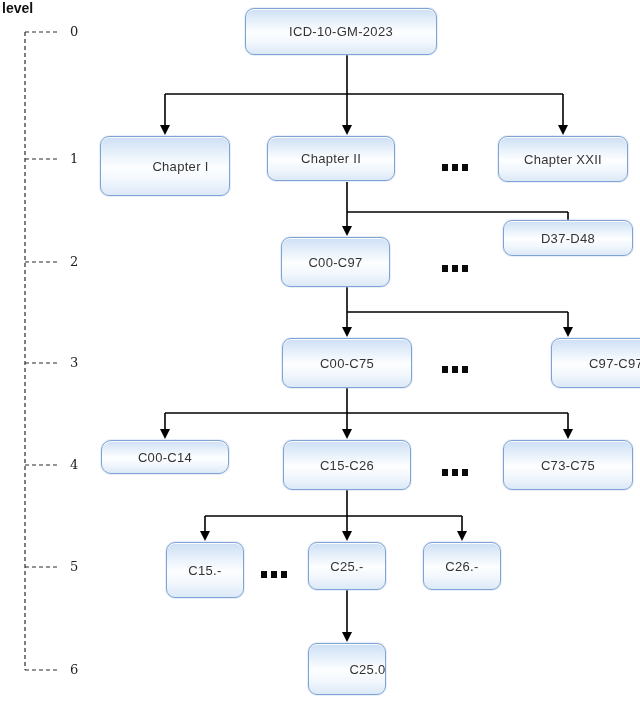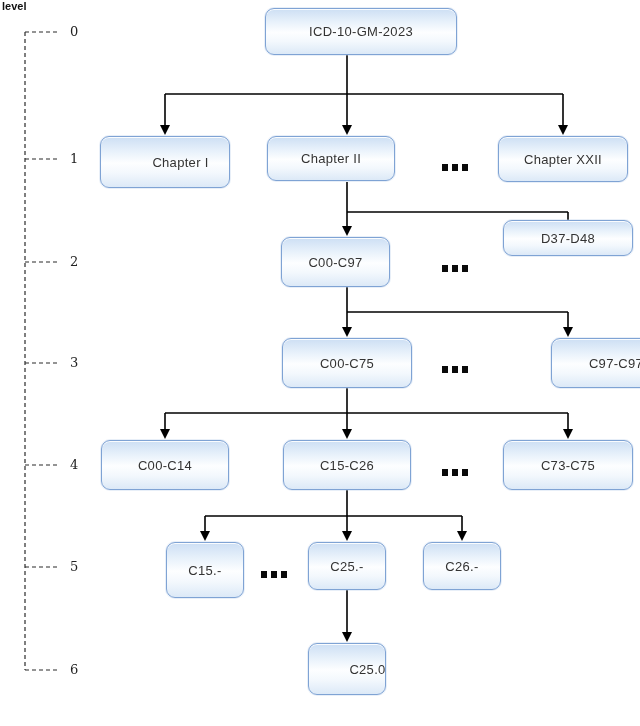--- a/index.html
+++ b/index.html
@@ -13,21 +13,21 @@
   .node{
     position:absolute;box-sizing:border-box;
     border:1px solid #7fa3d4;border-radius:9px;
     background:linear-gradient(180deg,#cddff4 0%,#e9f2fb 30%,#fdfeff 52%,#f3f8fd 72%,#dce9f7 100%);
     box-shadow:0 0 0 1px rgba(190,210,235,.35), inset 0 1px 0 rgba(255,255,255,.9);
     display:flex;align-items:center;justify-content:center;
     font-size:13px;color:#333;letter-spacing:.3px;white-space:nowrap;
   }
   .dots{position:absolute;display:flex;gap:4px;}
   .dots span{display:block;width:6px;height:7px;background:#0a0a0a;}
-  .axis-label{position:absolute;left:2px;top:0;font-size:11px;font-weight:700;color:#111;}
+  .axis-label{position:absolute;left:2px;top:0;font-size:14px;font-weight:700;color:#111;}
   .tick-num{position:absolute;font-family:"DejaVu Serif",serif;font-size:13px;color:#222;line-height:18px;}
   .caption{
     position:absolute;left:2px;top:701px;width:720px;
     font-family:"Liberation Serif",serif;font-size:20px;line-height:1.3;color:#000;
     white-space:nowrap;word-spacing:6px;letter-spacing:.3px;
   }
   .fig-num{color:#3e7ec6;}
 </style>
 </head>
 <body>
@@ -77,29 +77,29 @@
   <div class="axis-label">level</div>
 
   <div>
       <div class="tick-num" style="left: 70px; top: 23px;">0</div>
       <div class="tick-num" style="left: 70px; top: 150px;">1</div>
       <div class="tick-num" style="left: 70px; top: 253px;">2</div>
       <div class="tick-num" style="left: 70px; top: 354px;">3</div>
       <div class="tick-num" style="left: 70px; top: 456px;">4</div>
       <div class="tick-num" style="left: 70px; top: 558px;">5</div>
       <div class="tick-num" style="left: 70px; top: 661px;">6</div>
-      <div class="node" style="left: 265px; top: 8px; width: 192px; height: 47px;">ICD-10-GM-2023</div>
-      <div class="node" style="left: 100px; top: 136px; width: 130px; height: 52px; padding-left: 31px;">Chapter I</div>
+      <div class="node" style="left: 245px; top: 8px; width: 192px; height: 47px;">ICD-10-GM-2023</div>
+      <div class="node" style="left: 100px; top: 136px; width: 130px; height: 60px; padding-left: 31px;">Chapter I</div>
       <div class="node" style="left: 267px; top: 136px; width: 128px; height: 45px;">Chapter II</div>
       <div class="node" style="left: 498px; top: 136px; width: 130px; height: 46px;">Chapter XXII</div>
       <div class="node" style="left: 281px; top: 237px; width: 109px; height: 50px;">C00-C97</div>
       <div class="node" style="left: 503px; top: 220px; width: 130px; height: 36px;">D37-D48</div>
       <div class="node" style="left: 282px; top: 338px; width: 130px; height: 50px;">C00-C75</div>
       <div class="node" style="left: 503px; top: 338px; width: 130px; height: 50px; margin-left: 48px;">C97-C97</div>
-      <div class="node" style="left: 101px; top: 440px; width: 128px; height: 50px;">C00-C14</div>
+      <div class="node" style="left: 101px; top: 440px; width: 128px; height: 34px; border-radius: 10px;">C00-C14</div>
       <div class="node" style="left: 283px; top: 440px; width: 128px; height: 50px;">C15-C26</div>
       <div class="node" style="left: 503px; top: 440px; width: 130px; height: 50px;">C73-C75</div>
       <div class="node" style="left: 166px; top: 542px; width: 78px; height: 56px; text-align: right;">C15.-</div>
       <div class="node" style="left: 308px; top: 542px; width: 78px; height: 48px;">C25.-</div>
       <div class="node" style="left: 423px; top: 542px; width: 78px; height: 48px;">C26.-</div>
       <div class="node" style="left: 308px; top: 643px; width: 78px; height: 52px; padding-left: 41px;">C25.0</div>
       <div class="dots" style="left: 442px; top: 164px;">
         <span></span>
         <span></span>
         <span></span>

